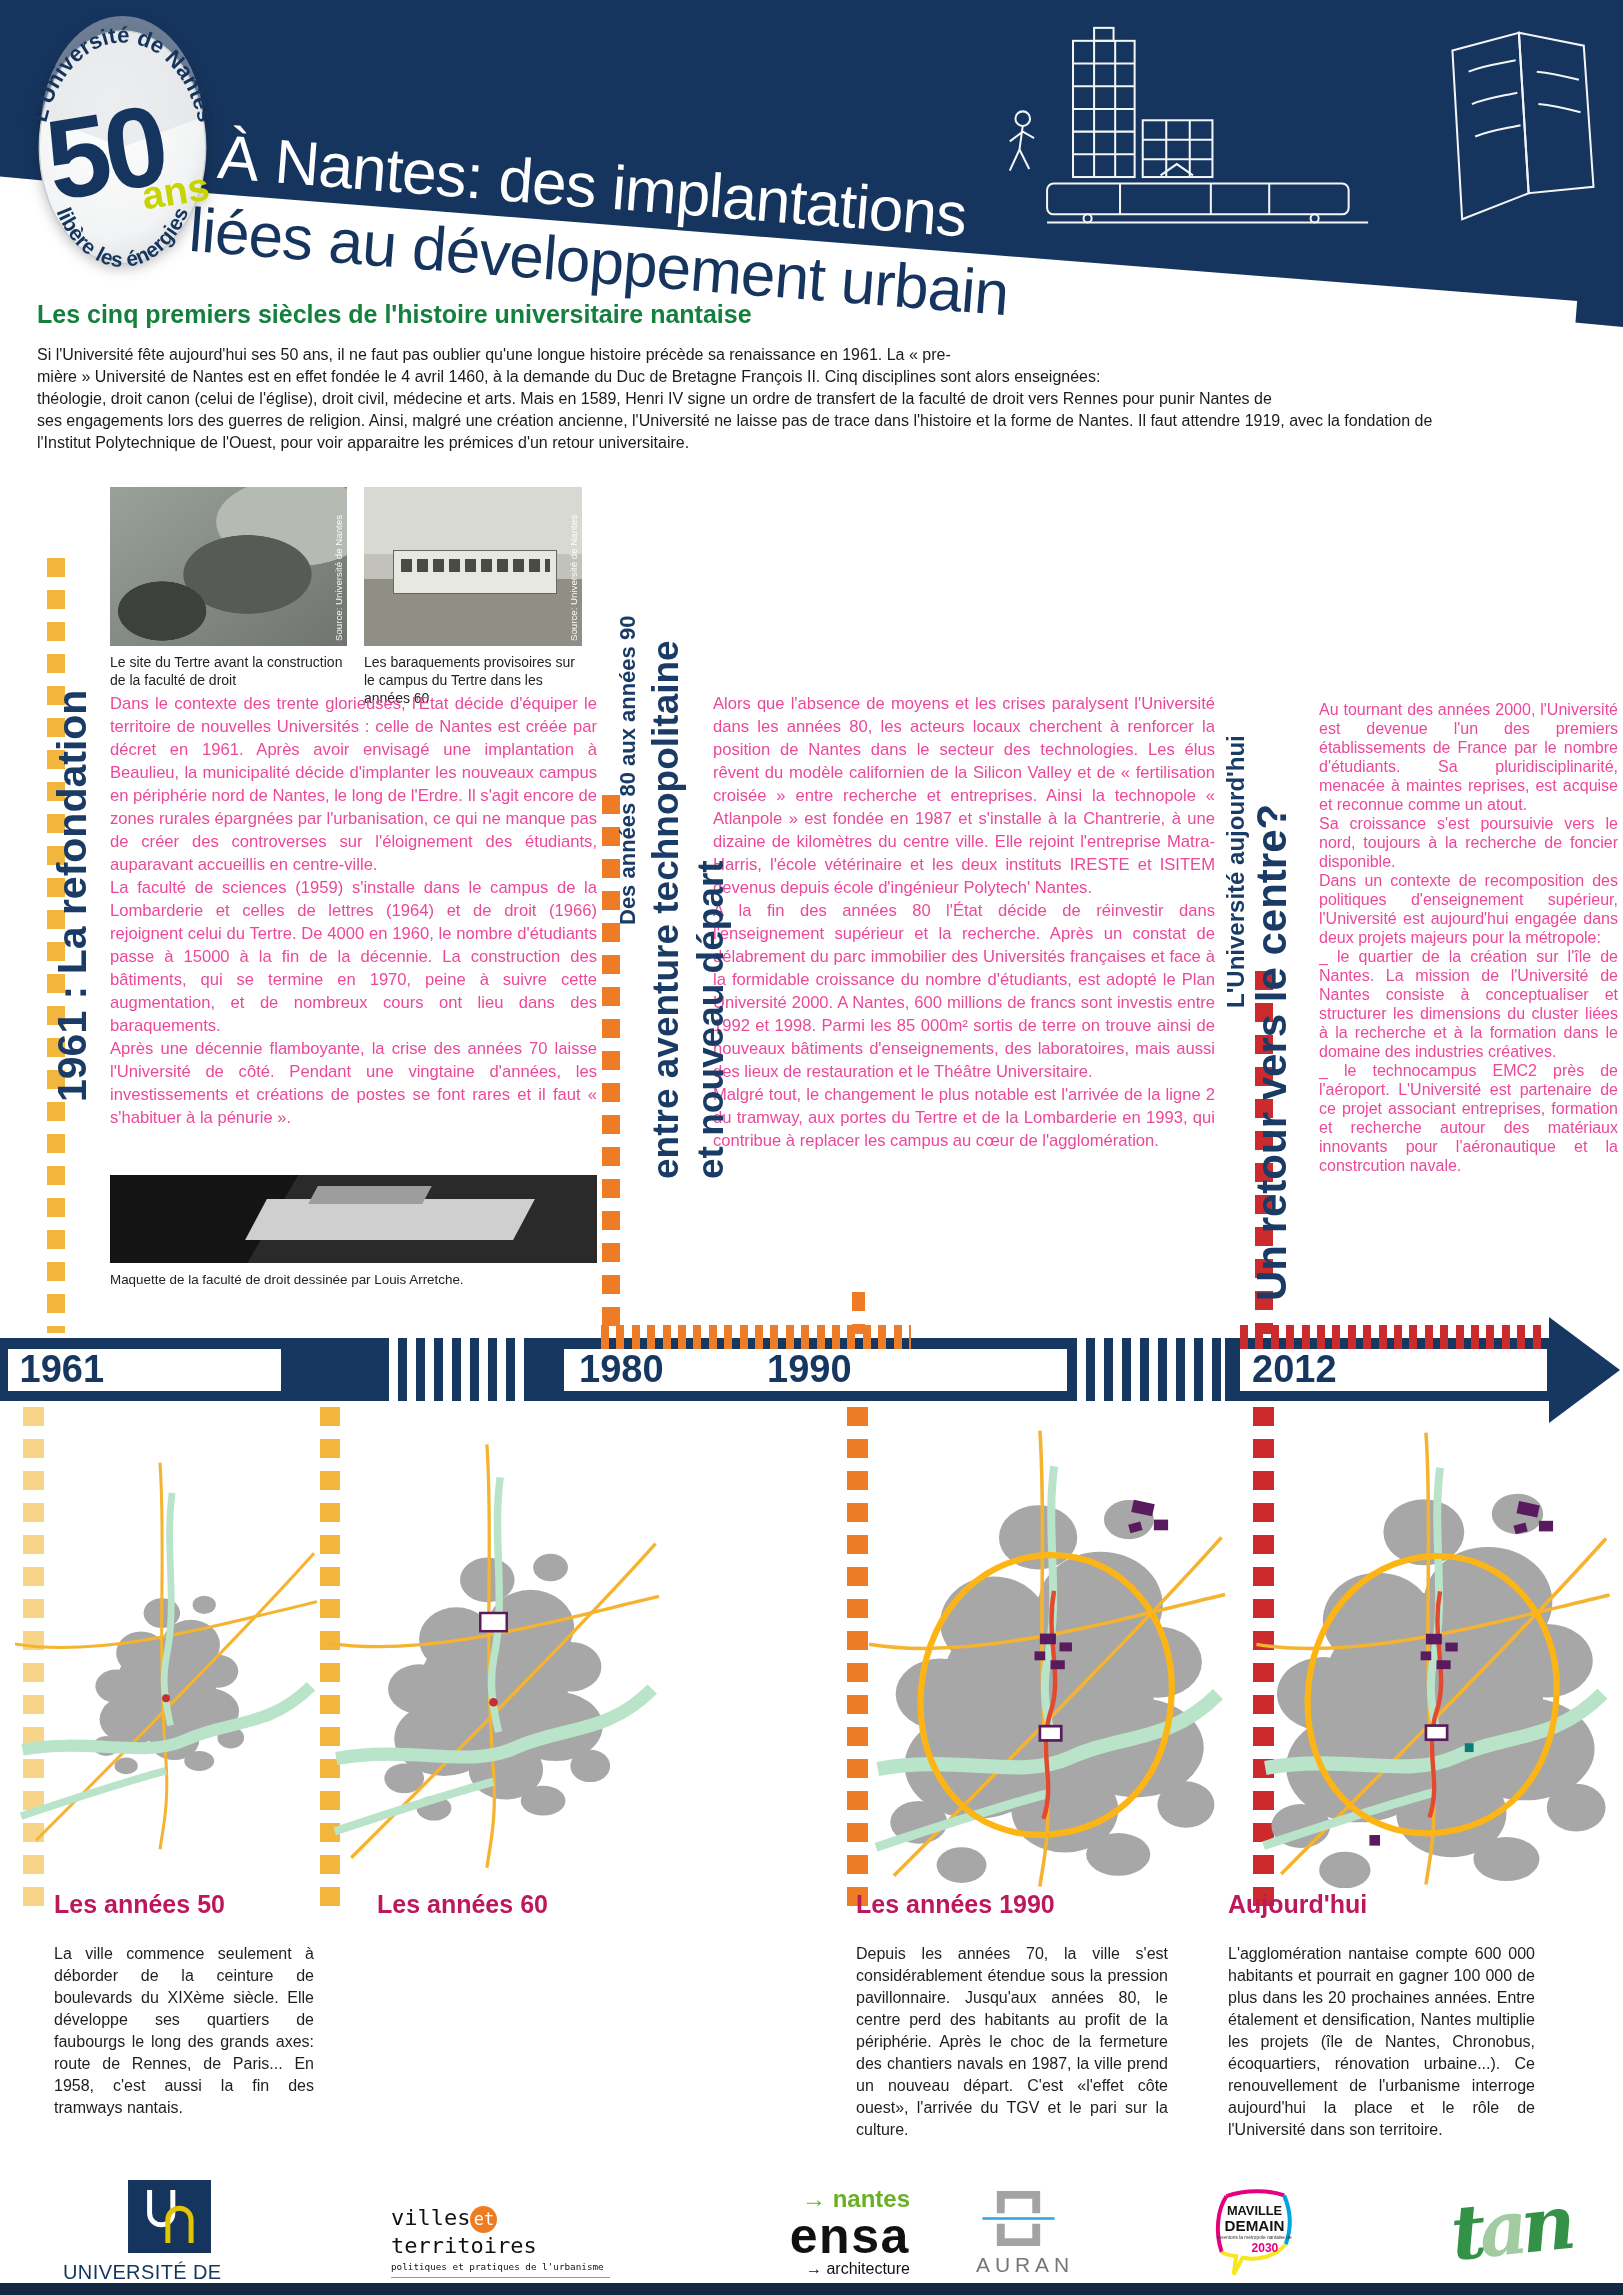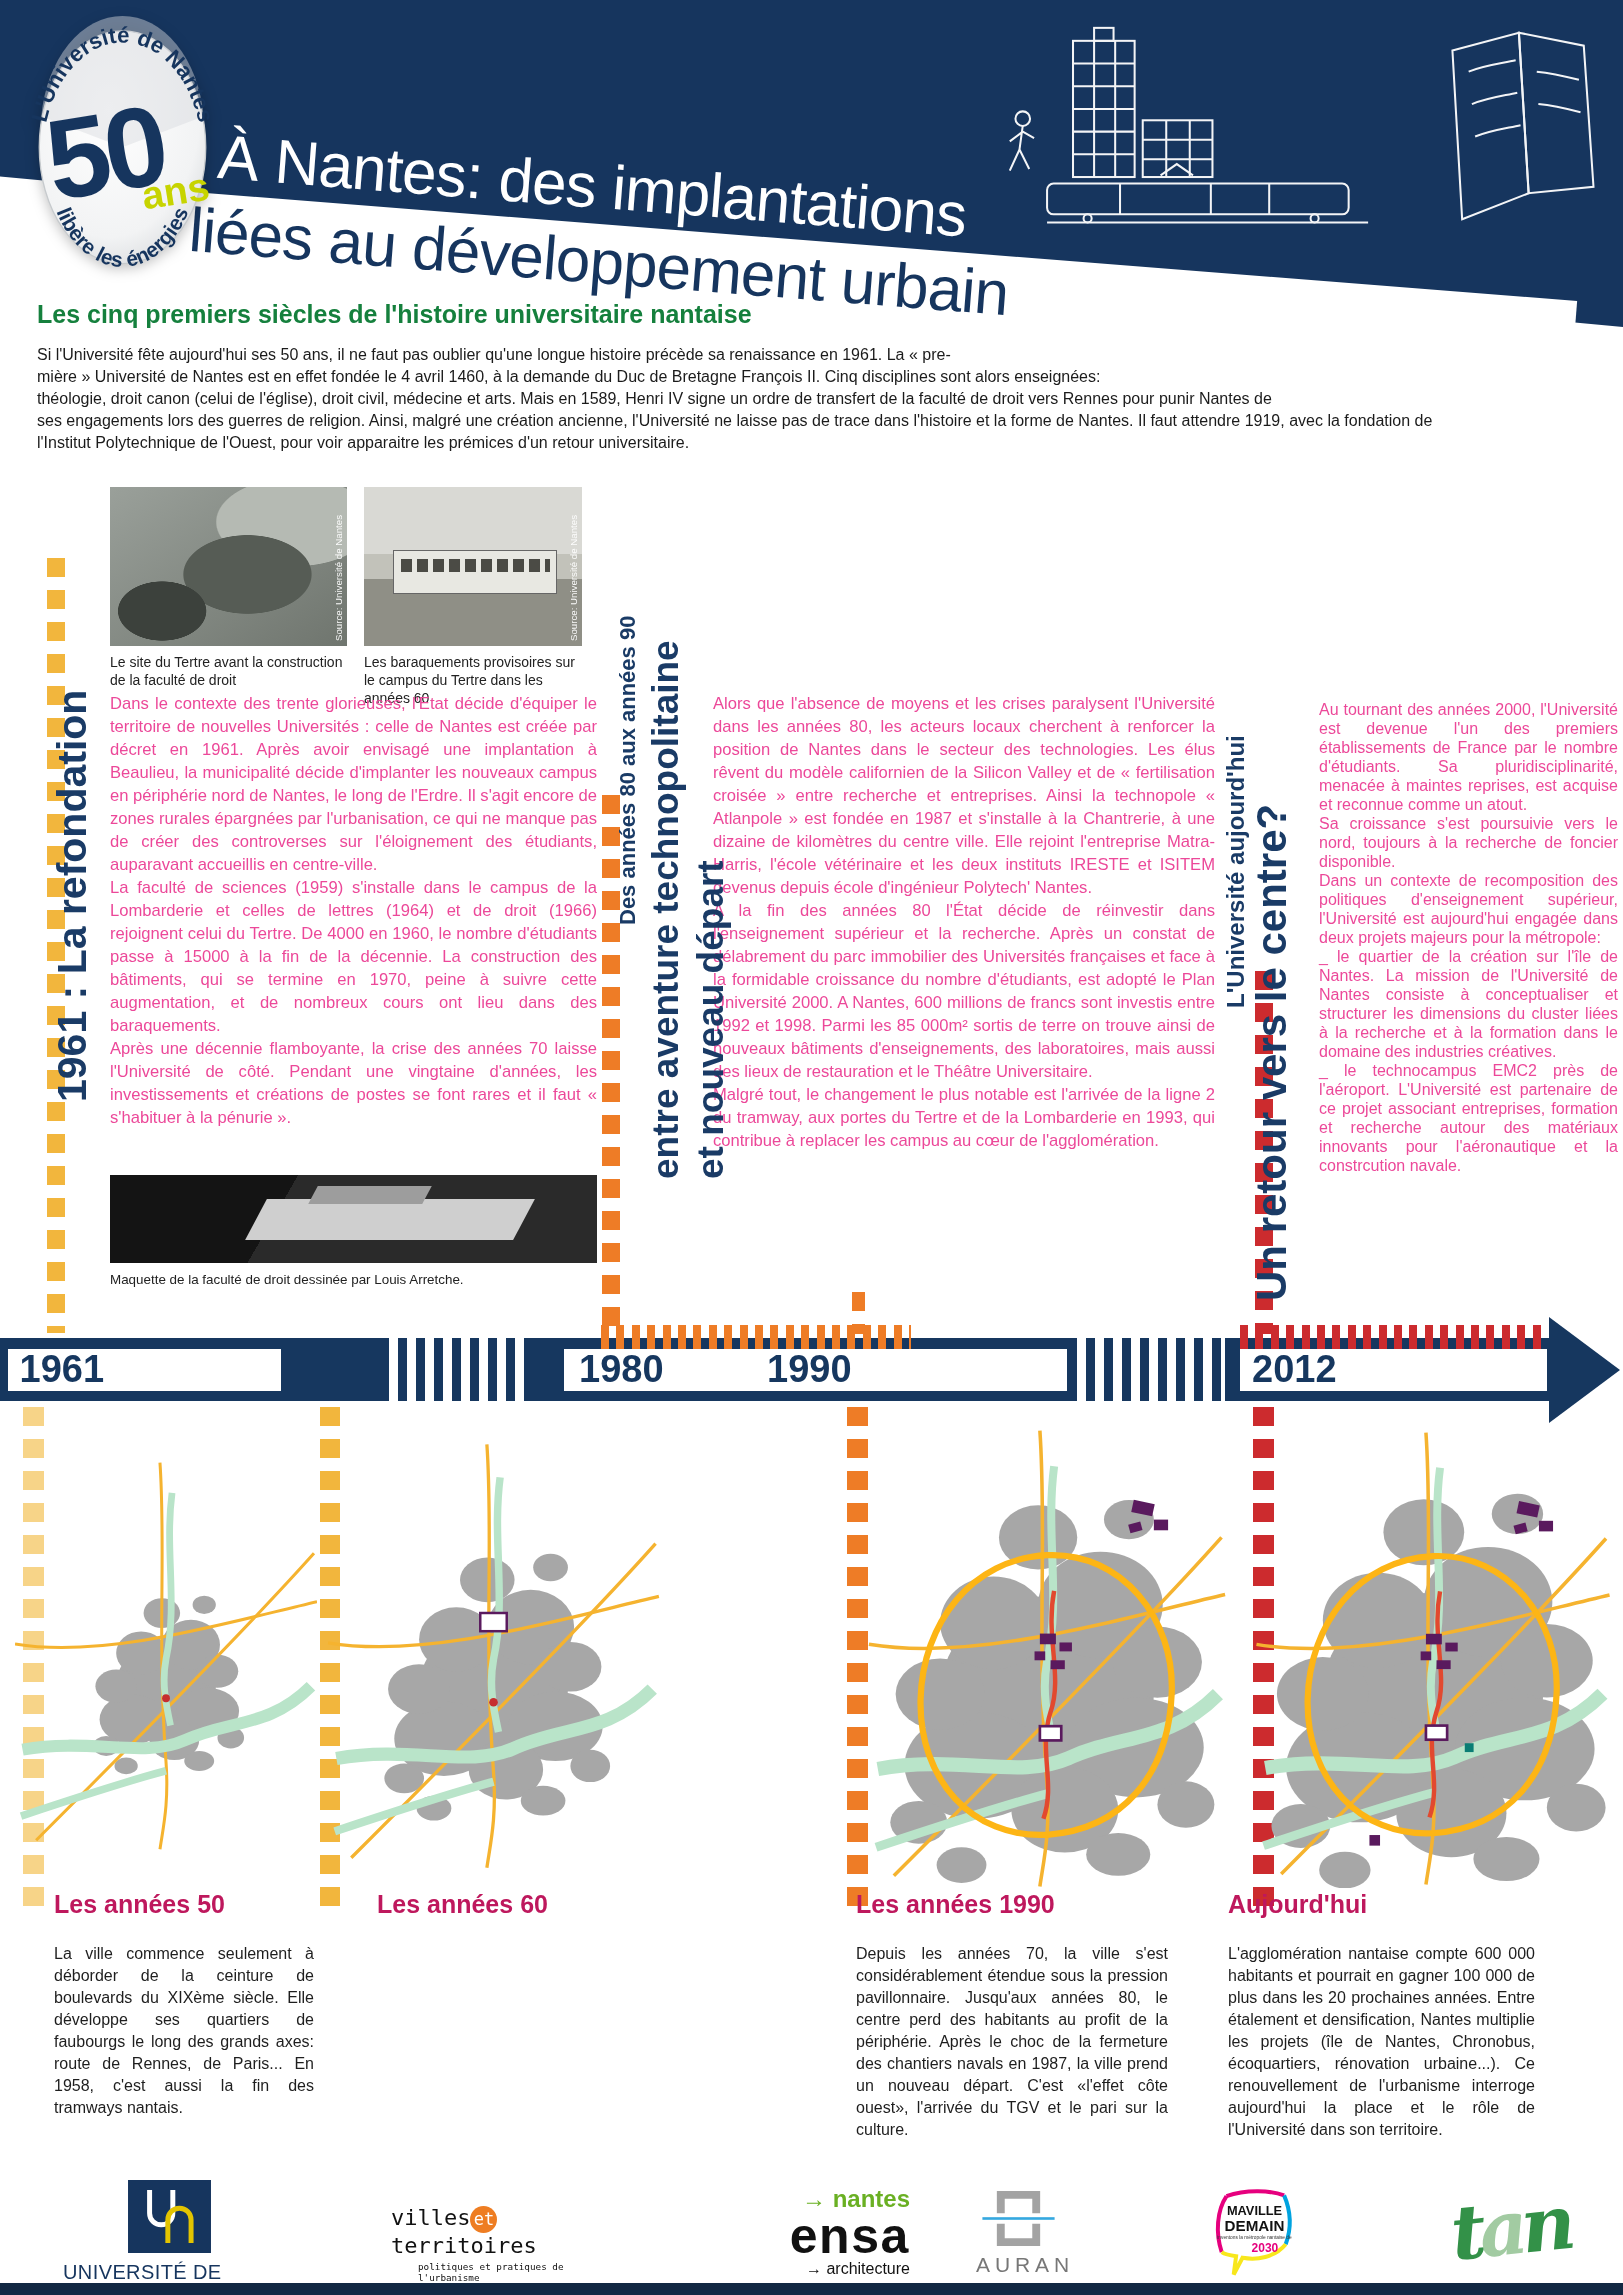--- a/index.html
+++ b/index.html
@@ -40,21 +40,21 @@
   
   .map{z-index:1;}
   .mlabel{font-size:25px;font-weight:600;color:#be185d;z-index:2;}
   .mb{font-size:16px;line-height:22px;text-align:justify;color:#1e1e1e;}
   
   .unlabel{font-size:20px;color:#16355e;letter-spacing:0.4px;font-weight:500;}
   .vt-line1{font-family:"DejaVu Sans Mono",monospace;font-size:22px;color:#111;}
   .etc{display:inline-block;width:27px;height:27px;border-radius:50%;background:#ee7d22;color:#fff;
        text-align:center;line-height:27px;font-size:17px;}
   .vt-line2{font-family:"DejaVu Sans Mono",monospace;font-size:9.3px;color:#111;margin-top:3.2px;
-            border-bottom:0.8px solid #999;padding-bottom:4.9px;margin-left:27px;}
+            border-bottom:0.8px solid #999;padding-bottom:4.9px;}
   .vt-line3{font-family:"DejaVu Sans Mono",monospace;font-size:15.4px;color:#666;text-align:right;
             letter-spacing:2.4px;margin-top:3.2px;}
   .ensa1{color:#6ab023;font-size:24px;font-weight:bold;text-align:right;}
   .ensa2{color:#111;font-size:50px;font-weight:800;letter-spacing:1.6px;line-height:47px;text-align:right;}
   .ensa3{color:#111;font-size:16px;text-align:right;}
   .auranlbl{font-size:21px;color:#777;letter-spacing:4.9px;}
   .tan{font-family:"DejaVu Serif",serif;font-style:italic;font-weight:bold;font-size:75px;
        transform:rotate(-6deg);letter-spacing:-6.5px;line-height:65px;}
   .tan .d{color:#339148}.tan .l{color:#a2cba2}
   .botbar{left:0;top:2283px;width:1623px;height:13px;background:#122843;}

